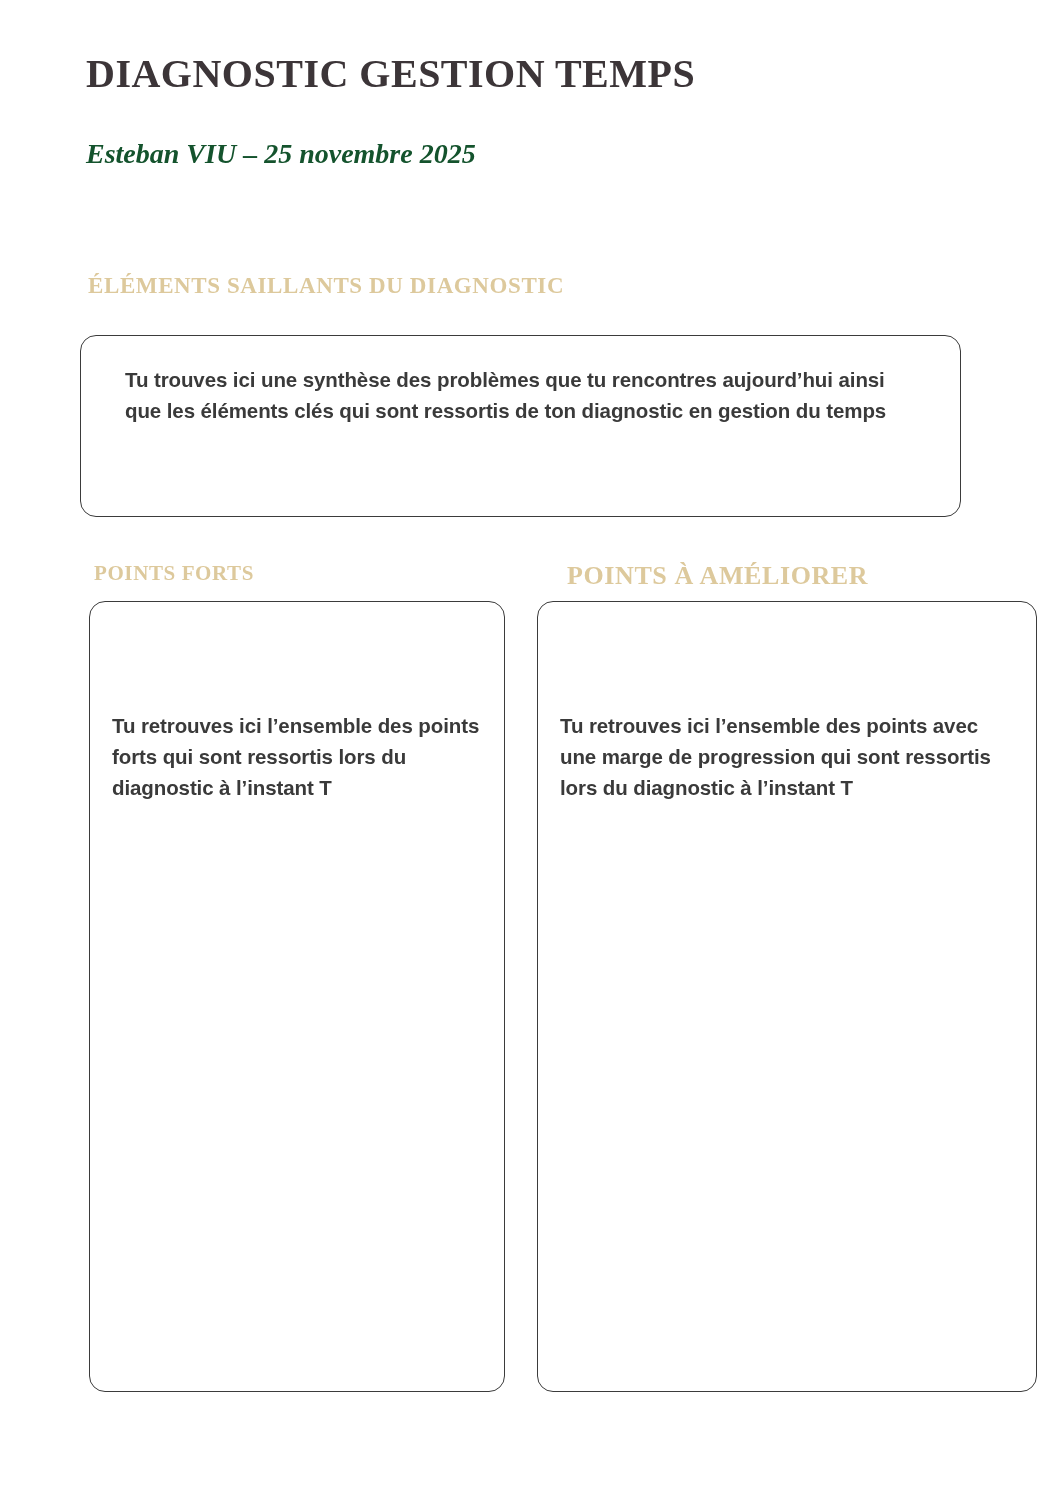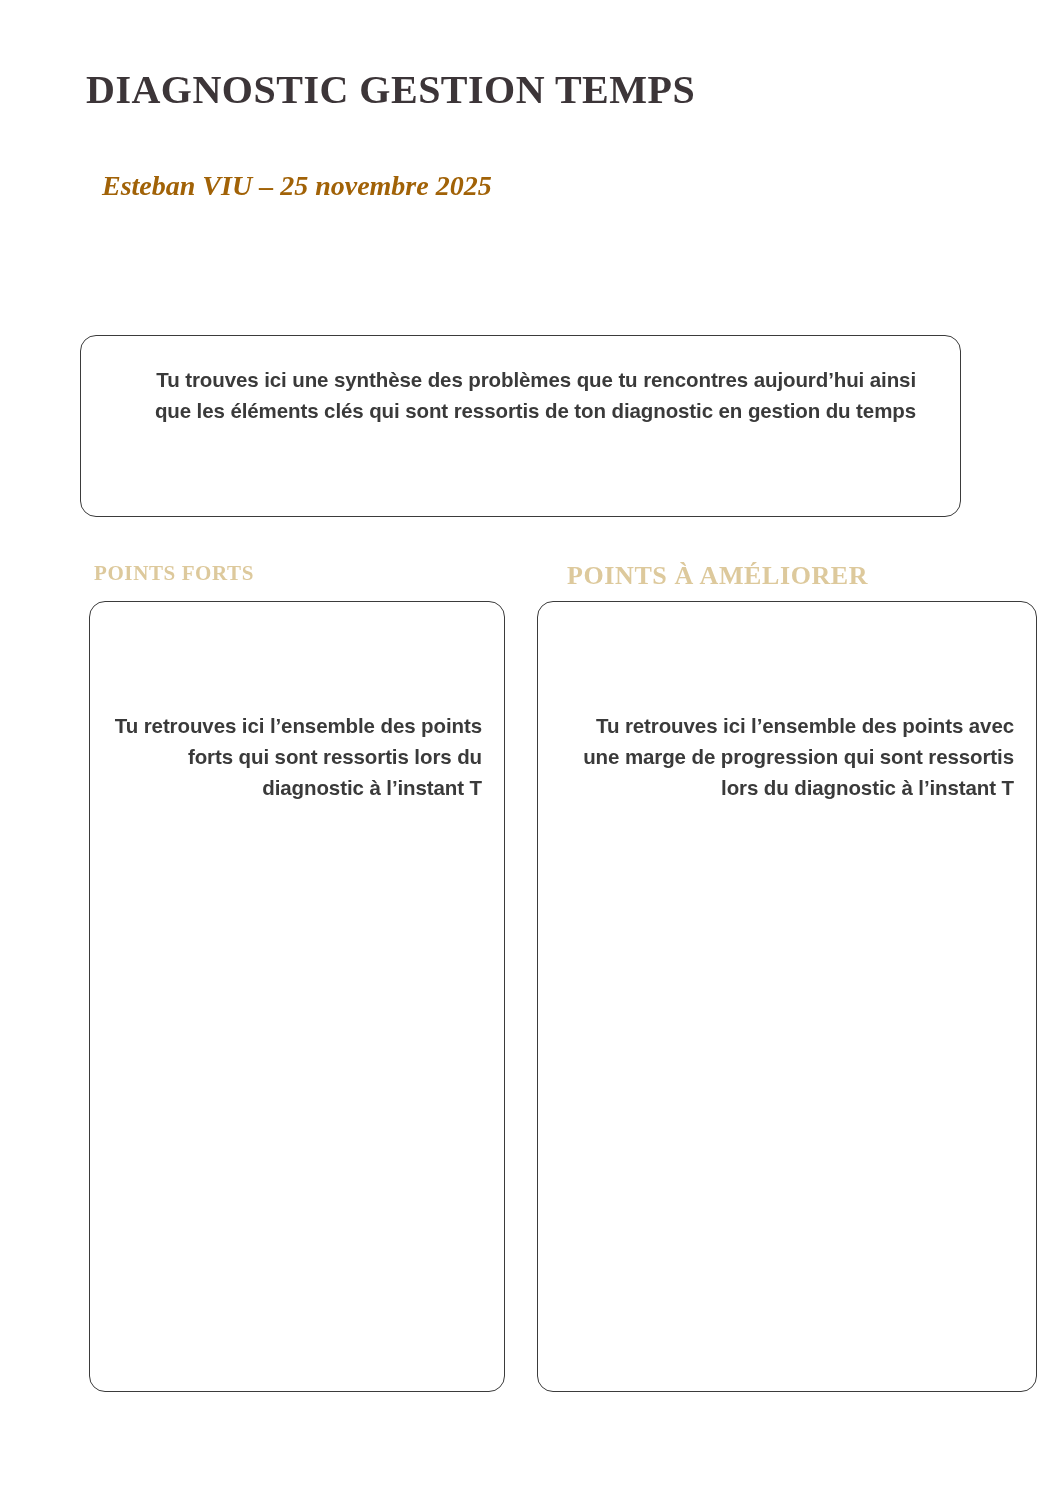--- a/index.html
+++ b/index.html
@@ -19,21 +19,21 @@
   .page {
     position: absolute;
     inset: 0;
     background: #ffffff;
   }
 
   
   .header {
     position: absolute;
     left: 0;
-    top: 16px;
+    top: 0;
     width: 960px;
     height: 200px;
   }
   .doc-title {
     position: absolute;
     left: 86px;
     top: 50px;
     font-family: "Liberation Serif", "DejaVu Serif", serif;
     font-weight: bold;
     font-size: 40px;
@@ -43,22 +43,22 @@
     white-space: nowrap;
   }
   .doc-subtitle {
     position: absolute;
     left: 86px;
     top: 138px;
     font-family: "Liberation Serif", "DejaVu Serif", serif;
     font-style: italic;
     font-weight: bold;
     font-size: 28px;
-    color: #a16207;
-    margin: 16px;
+    color: #14532d;
+    margin: 0;
     white-space: nowrap;
   }
 
   
   .logo {
     position: absolute;
     left: 888px;
     top: 32px;
     width: 140px;
     height: 105px;
@@ -149,21 +149,21 @@
     left: 537px;
     top: 601px;
     width: 500px;
     height: 791px;
   }
 
   .box-text {
     position: absolute;
     left: 0;
     right: 0;
-    text-align: right;
+    text-align: left;
     color: #3a3a3a;
     font-family: "Liberation Sans", sans-serif;
     font-weight: bold;
     margin: 0;
   }
   #text-summary {
     top: 28px;
     padding: 0 44px;
     font-size: 20.5px;
     line-height: 31px;
@@ -185,20 +185,21 @@
 
   <div class="header">
 
     <h1 class="doc-title">DIAGNOSTIC GESTION TEMPS</h1>
 
     <h2 class="doc-subtitle">Esteban VIU – 25 novembre 2025</h2>
 
 
   </div>
 
+  <h3 class="section-heading" id="heading-salient">ÉLÉMENTS SAILLANTS DU DIAGNOSTIC</h3>
 
   <div class="box" id="box-summary">
     <p class="box-text" id="text-summary">Tu trouves ici une synthèse des problèmes que tu rencontres aujourd’hui ainsi que les éléments clés qui sont ressortis de ton diagnostic en gestion du temps</p>
   </div>
 
   <h3 class="section-heading" id="heading-strengths">POINTS FORTS</h3>
 
   <div class="box" id="box-strengths">
     <p class="box-text" id="text-strengths">Tu retrouves ici l’ensemble des points forts qui sont ressortis lors du diagnostic à l’instant T</p>
   </div>

